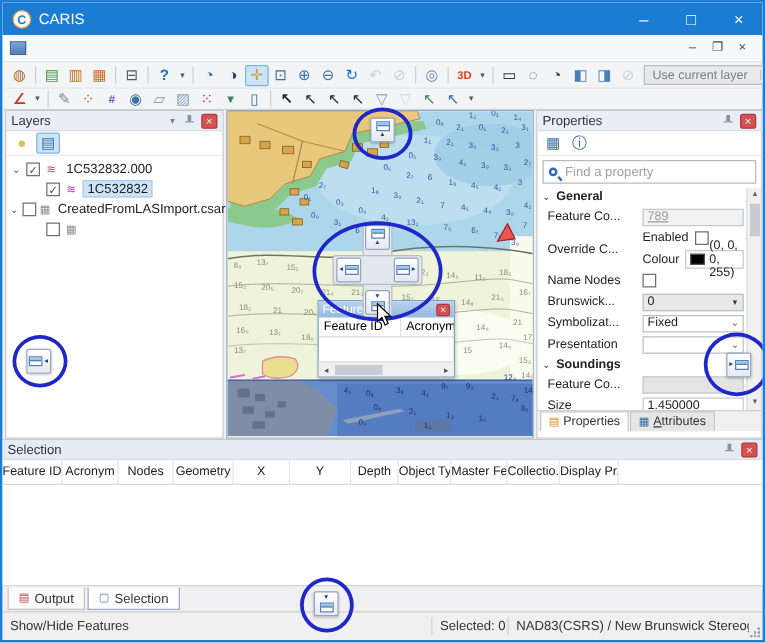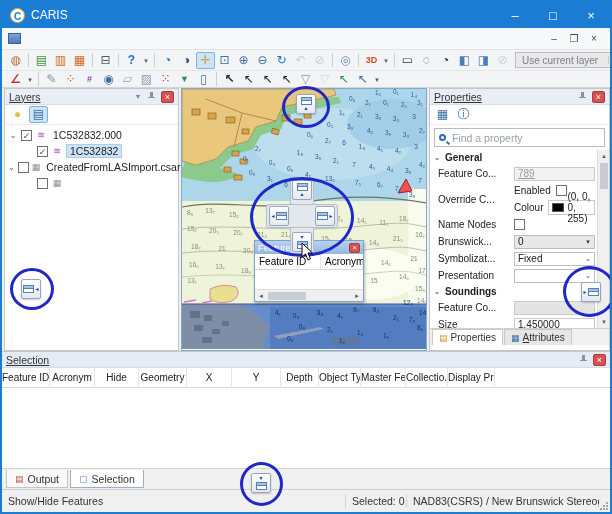--- a/index.html
+++ b/index.html
@@ -31,21 +31,21 @@
   .tbtn.disabled{opacity:.55;}
   .tsep{width:1px;height:14px;background:#d0d0d0;margin:0 3px;}
   .layer-combo{display:flex;align-items:center;height:16px;border:1px solid #b8bec6;background:#e9e9e9;color:#7a7f86;font-size:10px;margin-left:3px;}
   .layer-combo .cval{padding:0 6px;width:92px;}
   .layer-combo .cdrop{width:13px;text-align:center;font-size:7px;color:#555;border-left:1px solid #c8c8c8;}
 
   
   .main{position:absolute;left:0;top:86px;width:608px;height:263px;background:#f0f0f0;}
   .panel{position:absolute;top:0;height:263px;background:#fff;border:1px solid #c6c6c6;}
   .ptitle{height:16px;background:#e9eef6;display:flex;align-items:center;font-size:10.5px;color:#333;padding:0 4px;border-bottom:1px solid #d8dde4;}
-  .ptitle .pt-label{flex:1;text-decoration:underline;}
+  .ptitle .pt-label{flex:1;}
   .chev-btn{font-size:8px;color:#7a828c;width:12px;text-align:center;}
   .pin-btn{width:11px;height:11px;position:relative;margin:0 2px;}
   .pin-btn::before{content:'';position:absolute;left:4px;top:1px;width:3px;height:5px;background:#8a94a0;}
   .pin-btn::after{content:'';position:absolute;left:2px;top:6px;width:7px;height:1px;background:#8a94a0;box-shadow:3px 2px 0 -2px #8a94a0;}
   .xbtn{width:13px;height:12px;background:#d45251;border:1px solid #b03a39;border-radius:2px;color:#fff;font-size:9px;line-height:10px;text-align:center;margin-left:2px;}
   .ptb{height:20px;display:flex;align-items:center;padding:0 3px;border-bottom:1px solid #ececec;gap:2px;}
   .searchwrap{margin:3px 4px;height:19px;border:1px solid #b4bcc4;background:#fff;display:flex;align-items:center;padding:0 4px;gap:4px;}
   .mag{width:7px;height:7px;border:2px solid #2f6bb4;border-radius:50%;position:relative;flex:none;}
   .mag::after{content:'';position:absolute;width:4px;height:2px;background:#2f6bb4;left:5px;top:6px;transform:rotate(45deg);}
   .searchwrap input{border:none;outline:none;flex:1;font-size:10.5px;color:#333;font-family:inherit;background:transparent;min-width:0;}
@@ -556,21 +556,21 @@
   <div class="selpanel" data-name="selection-panel">
     <div class="ptitle" data-name="selection-panel-title">
       <span class="pt-label" data-name="selection-title-label">Selection</span>
       <span class="pin-btn" data-name="pin-icon"></span>
       <span class="xbtn" data-name="close-icon">×</span>
     </div>
     <div class="shead" data-name="selection-table-header">
 
     <div class="th" data-name="column-header" style="width: 48px;">Feature ID</div>
         <div class="th" data-name="column-header" style="width: 45px;">Acronym</div>
-        <div class="th" data-name="column-header" style="width: 44px;">Hide</div>
+        <div class="th" data-name="column-header" style="width: 44px;">Nodes</div>
         <div class="th" data-name="column-header" style="width: 48px;">Geometry</div>
         <div class="th" data-name="column-header" style="width: 45px;">X</div>
         <div class="th" data-name="column-header" style="width: 49px;">Y</div>
         <div class="th" data-name="column-header" style="width: 38px;">Depth</div>
         <div class="th" data-name="column-header" style="width: 42px;">Object Ty...</div>
         <div class="th" data-name="column-header" style="width: 45px;">Master Fe...</div>
         <div class="th" data-name="column-header" style="width: 42px;">Collectio...</div>
         <div class="th" data-name="column-header" style="width: 47px;">Display Pr...</div>
       </div>
     <div class="sbody" data-name="selection-table-body"></div>

